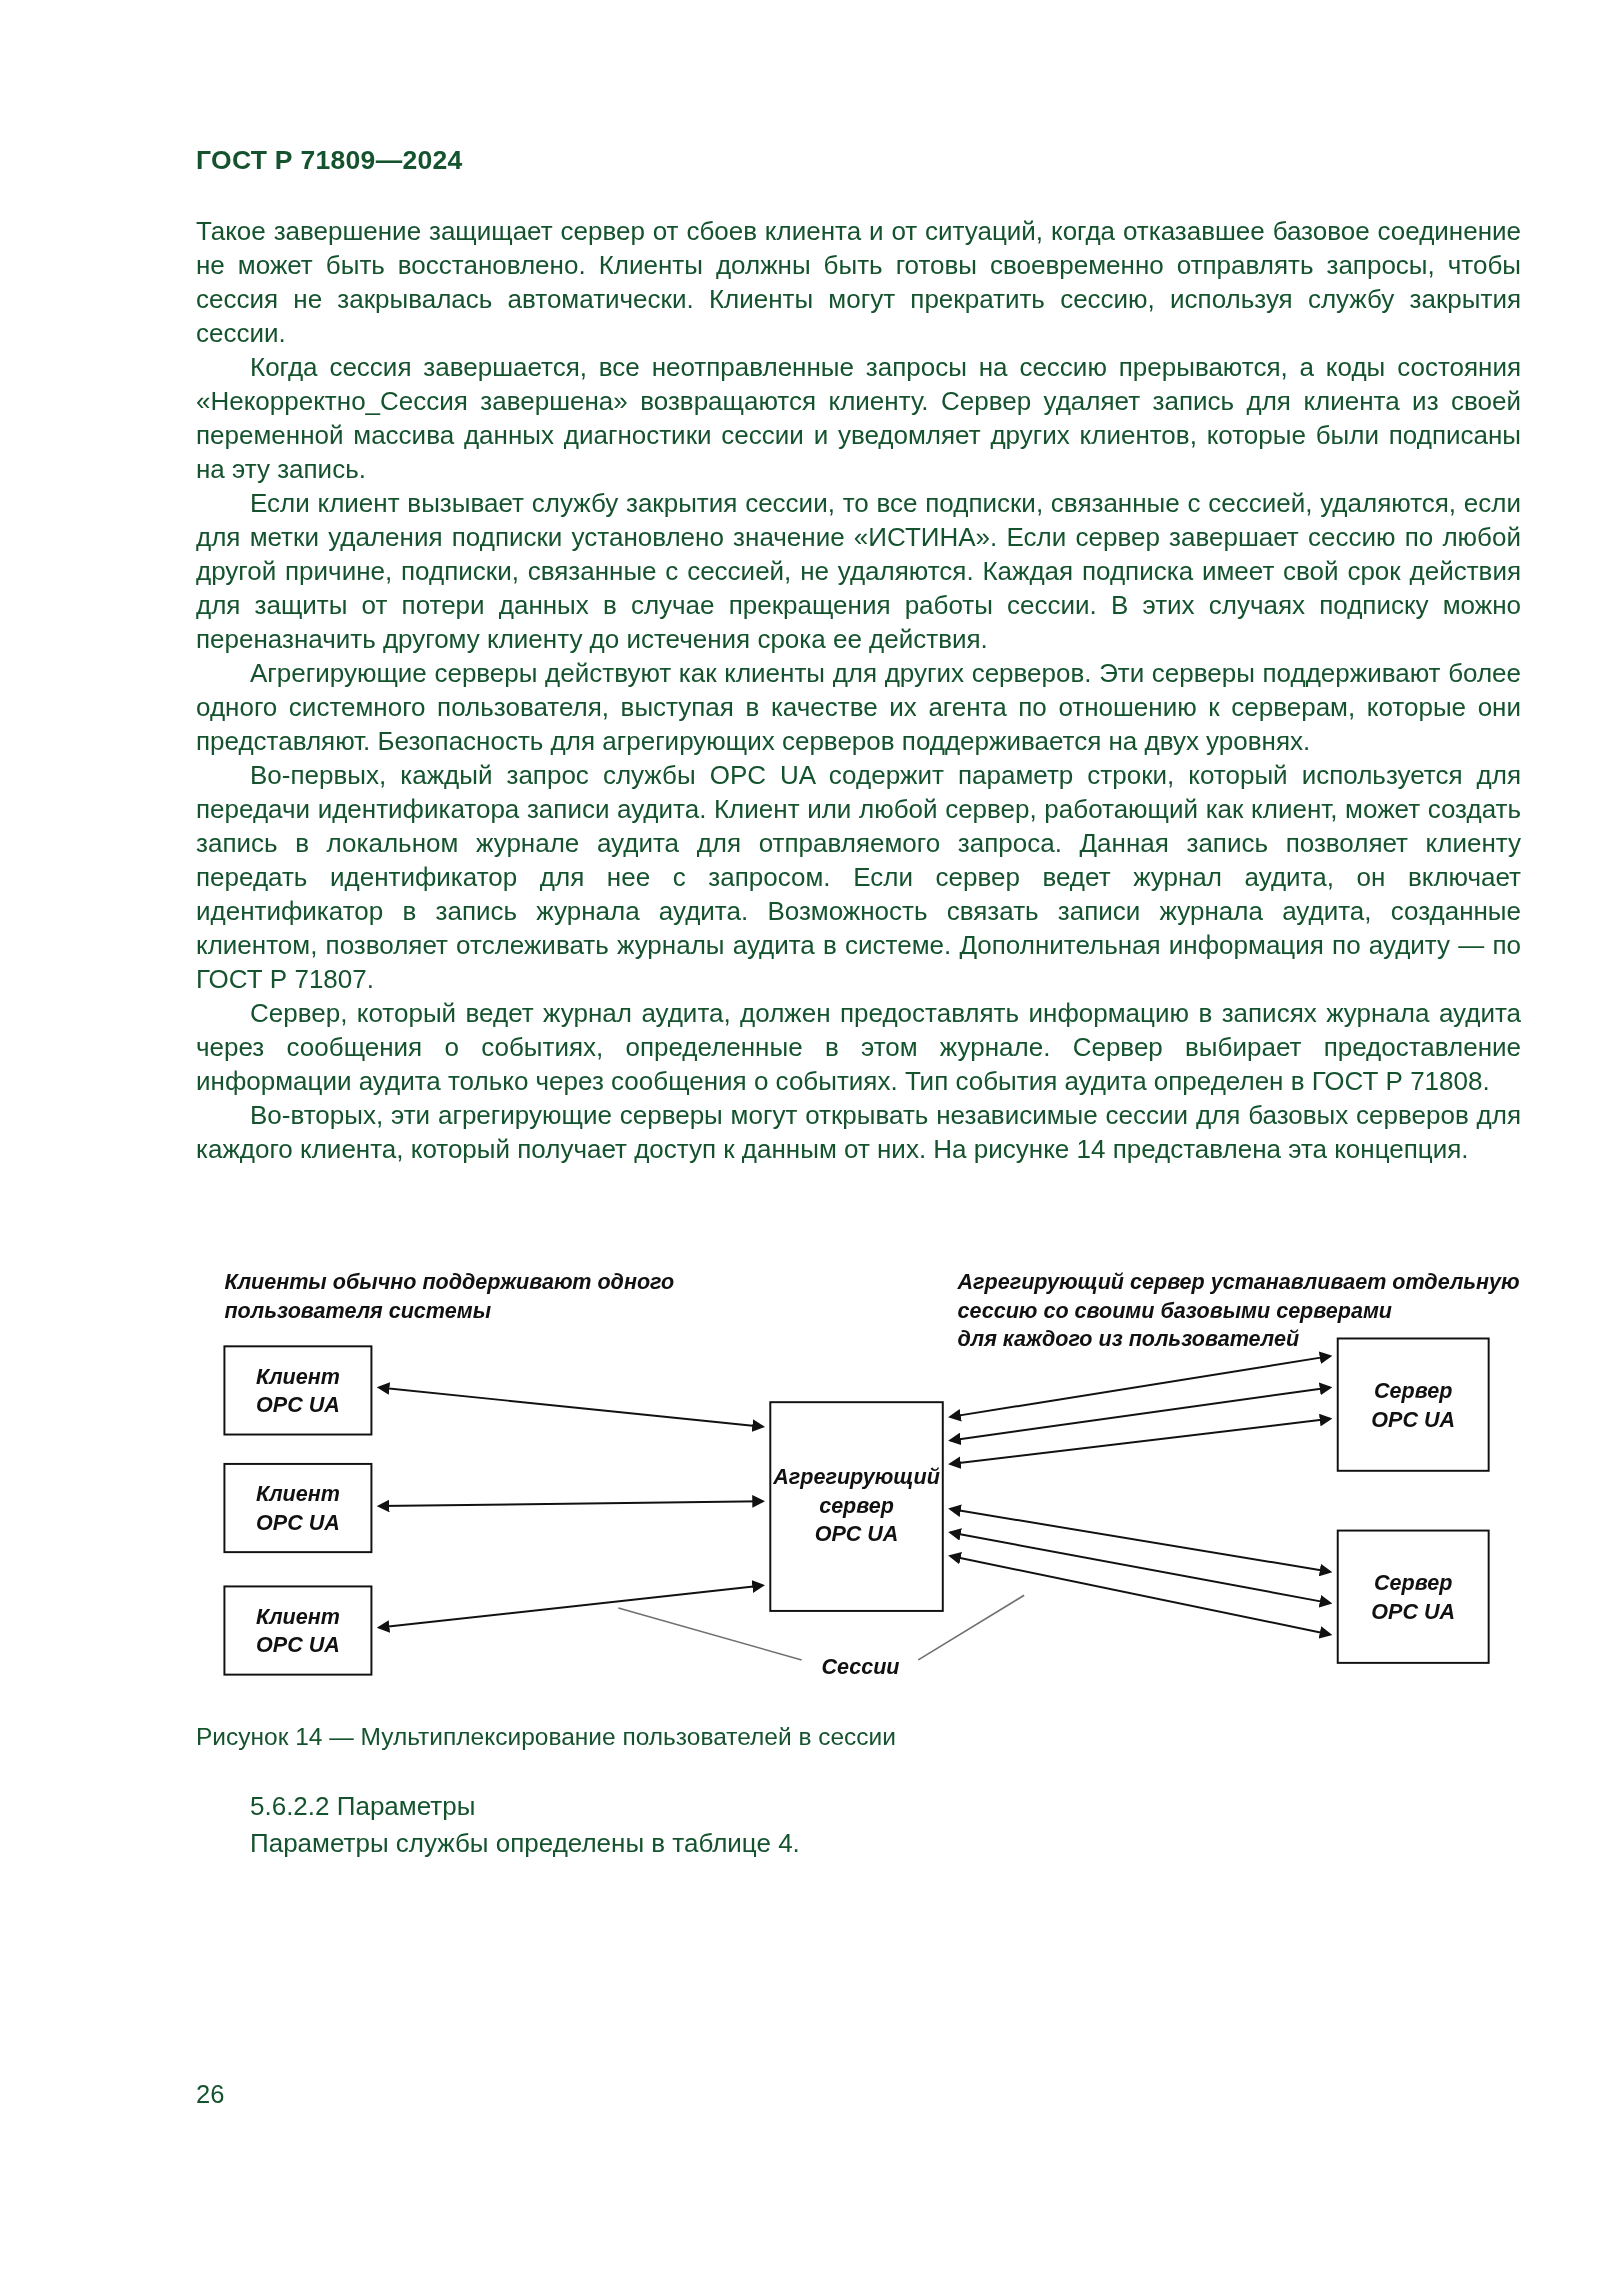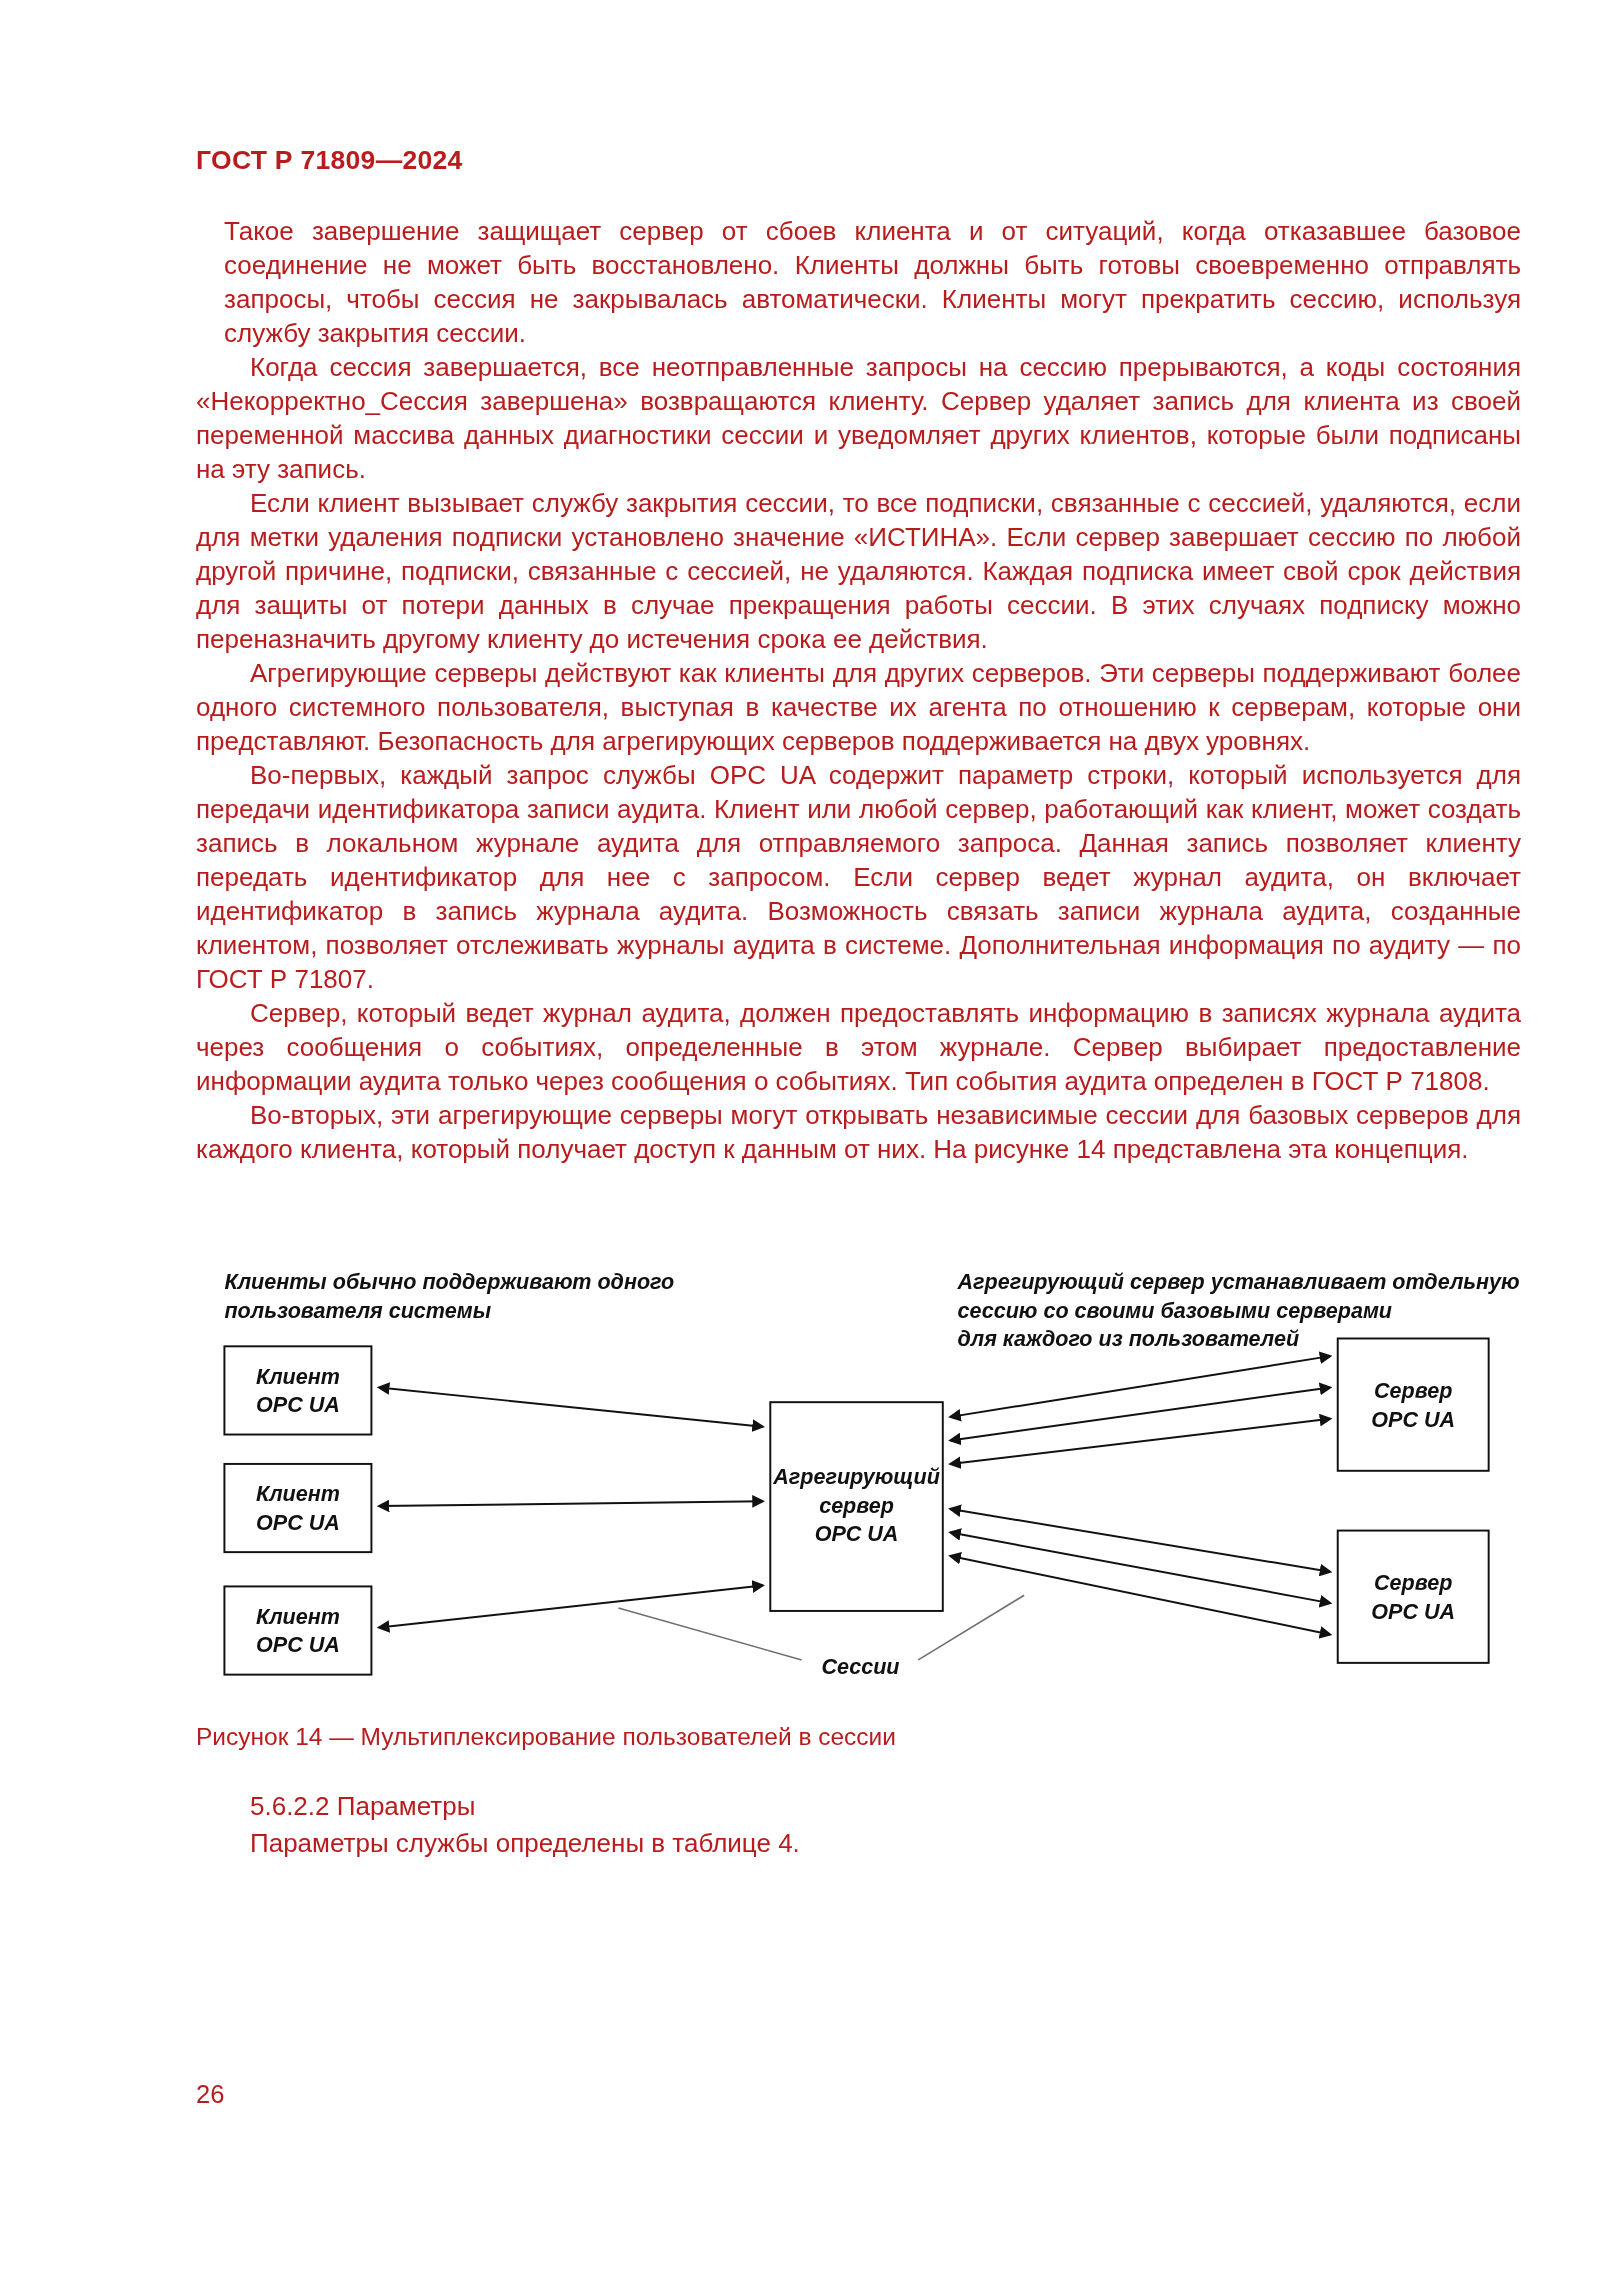--- a/index.html
+++ b/index.html
@@ -4,42 +4,42 @@
 <style>
   html, body { margin: 0; padding: 0; }
   body { background: #9a9a9a; }
   .page {
     position: relative;
     width: 1621px;
     height: 2293px;
     margin: 0 auto;
     background: #ffffff;
     font-family: "Liberation Sans", "DejaVu Sans", sans-serif;
-    color: #b91c1c;
+    color: #14532d;
     overflow: hidden;
   }
   .doc-header {
     position: absolute;
     left: 196px;
     top: 145px;
     font-size: 26.5px;
     font-weight: bold;
     letter-spacing: 0.3px;
   }
   .body-text {
     position: absolute;
     left: 196px;
     top: 214px;
     width: 1325px;
     font-size: 26px;
     line-height: 34px;
     text-align: justify;
   }
   .body-text p { margin: 0; text-indent: 54px; }
-  .body-text p.no-indent { text-indent: 0; margin-left: 28px; }
+  .body-text p.no-indent { text-indent: 0; }
   .figure-wrap {
     position: absolute;
     left: 196px;
     top: 1262px;
     width: 1325px;
     height: 446px;
     font-style: italic;
   }
   .figure-wrap svg text {
     font-family: "Liberation Sans", "DejaVu Sans", sans-serif;

